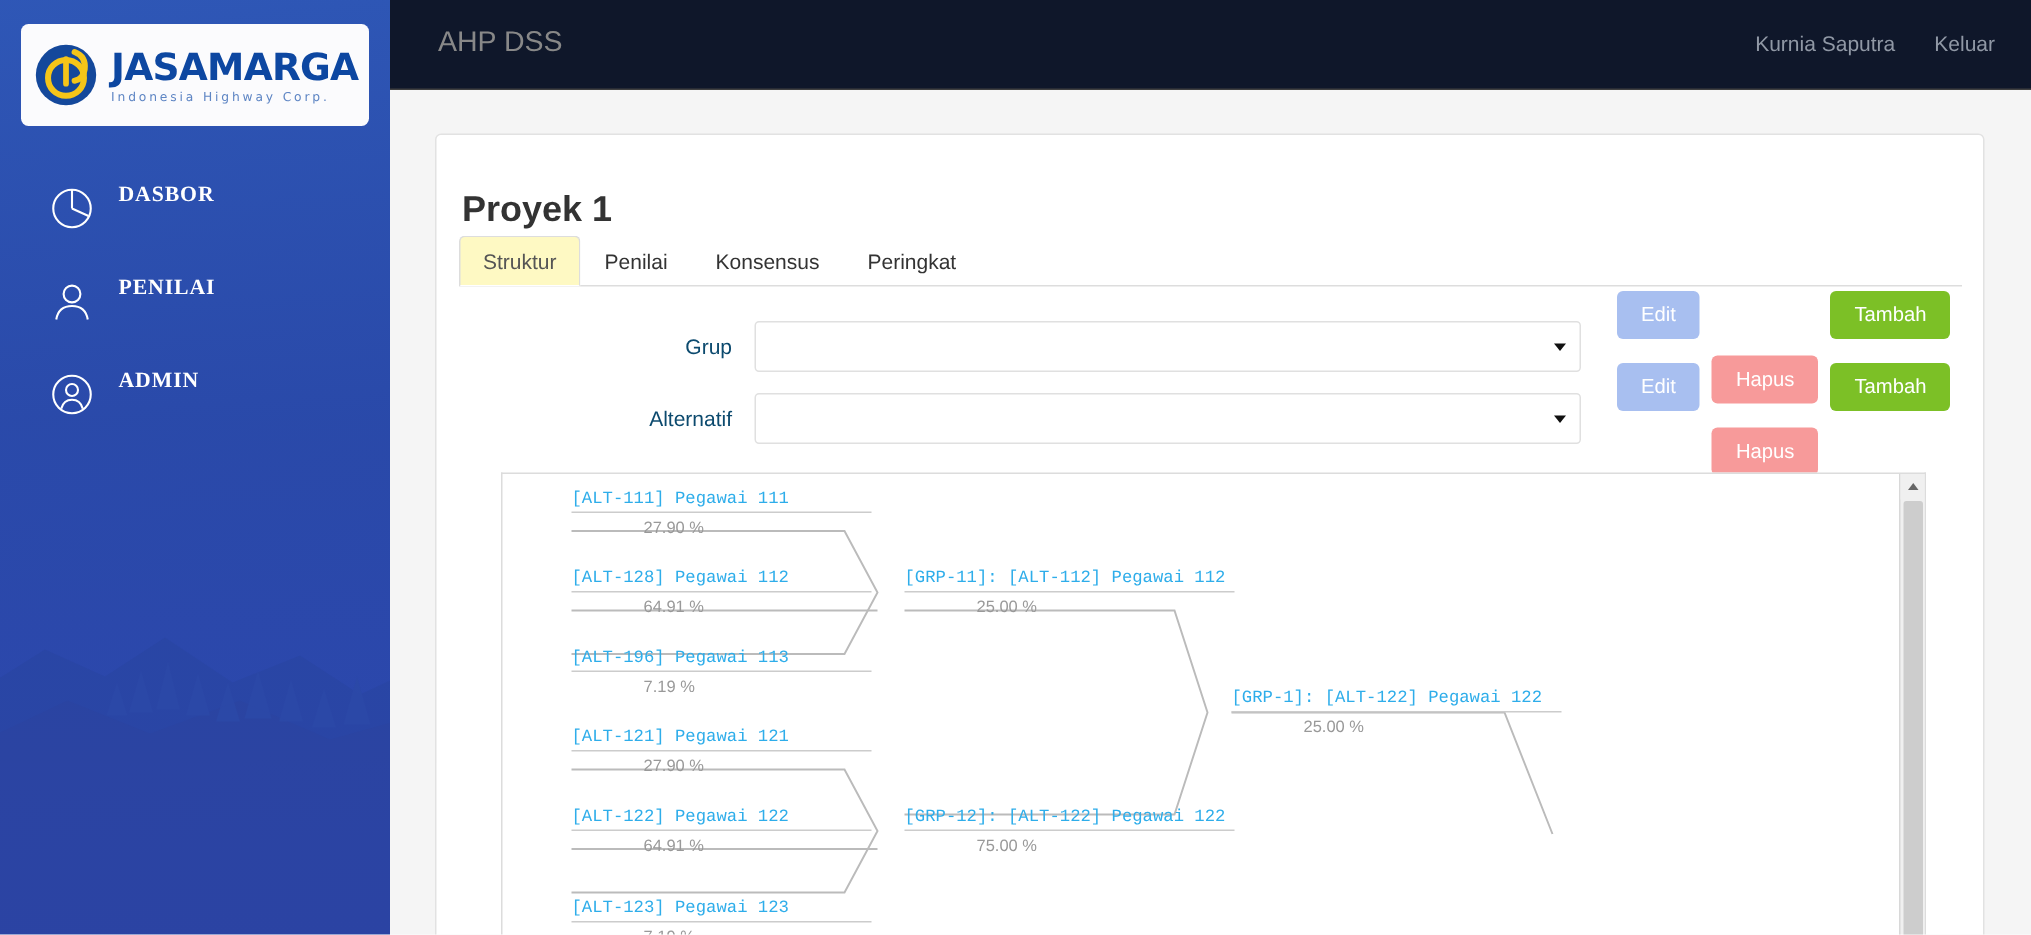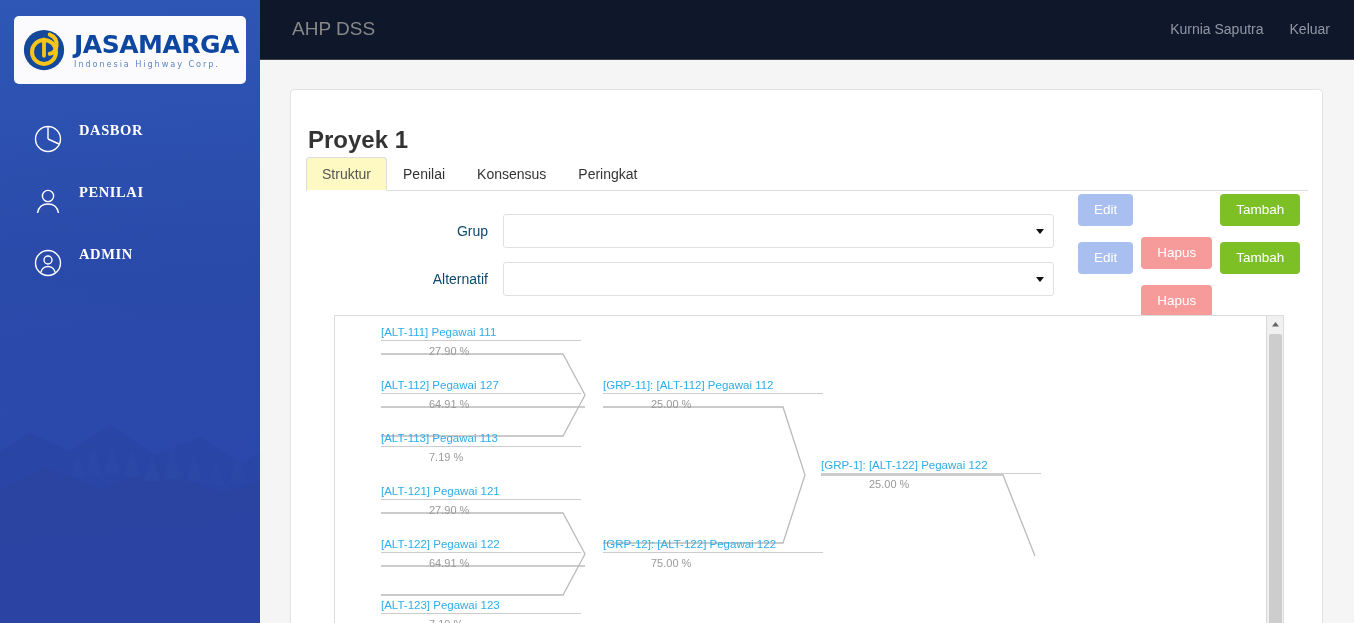--- a/index.html
+++ b/index.html
@@ -170,21 +170,21 @@
     border-bottom: none;
     background: #ffffff;
     overflow: hidden;
   }
   #tree-canvas { position: absolute; left: 0; top: 0; width: 930px; height: 335px; }
 
   .node { position: absolute; }
   .node-label {
     font-size: 11.5px; color: #2eadea;
     white-space: nowrap; cursor: pointer;
-    font-family: Liberation Sans, sans-serif;
+    font-family: Liberation Mono, monospace;
   }
   .node-rule { height: 1px; background: #cccccc; margin-top: 2px; }
   .node-pct {
     font-size: 11px; color: #999999;
     margin-top: 4px; white-space: nowrap;
     font-family: "Liberation Sans", sans-serif;
     margin-left: 48px;
   }
 
   
@@ -333,26 +333,26 @@
             <path d="M486 159 L668 159 L700 240"></path>
           </g>
         </svg>
 
         <div class="node" style="left:46px; top:10px; width:200px;">
           <div class="node-label">[ALT-111] Pegawai 111</div>
           <div class="node-rule"></div>
           <div class="node-pct">27.90 %</div>
         </div>
         <div class="node" style="left:46px; top:63px; width:200px;">
-          <div class="node-label">[ALT-112] Pegawai 127</div>
+          <div class="node-label">[ALT-128] Pegawai 112</div>
           <div class="node-rule"></div>
           <div class="node-pct">64.91 %</div>
         </div>
         <div class="node" style="left:46px; top:116px; width:200px;">
-          <div class="node-label">[ALT-113] Pegawai 113</div>
+          <div class="node-label">[ALT-196] Pegawai 113</div>
           <div class="node-rule"></div>
           <div class="node-pct">7.19 %</div>
         </div>
         <div class="node" style="left:46px; top:169px; width:200px;">
           <div class="node-label">[ALT-121] Pegawai 121</div>
           <div class="node-rule"></div>
           <div class="node-pct">27.90 %</div>
         </div>
         <div class="node" style="left:46px; top:222px; width:200px;">
           <div class="node-label">[ALT-122] Pegawai 122</div>

